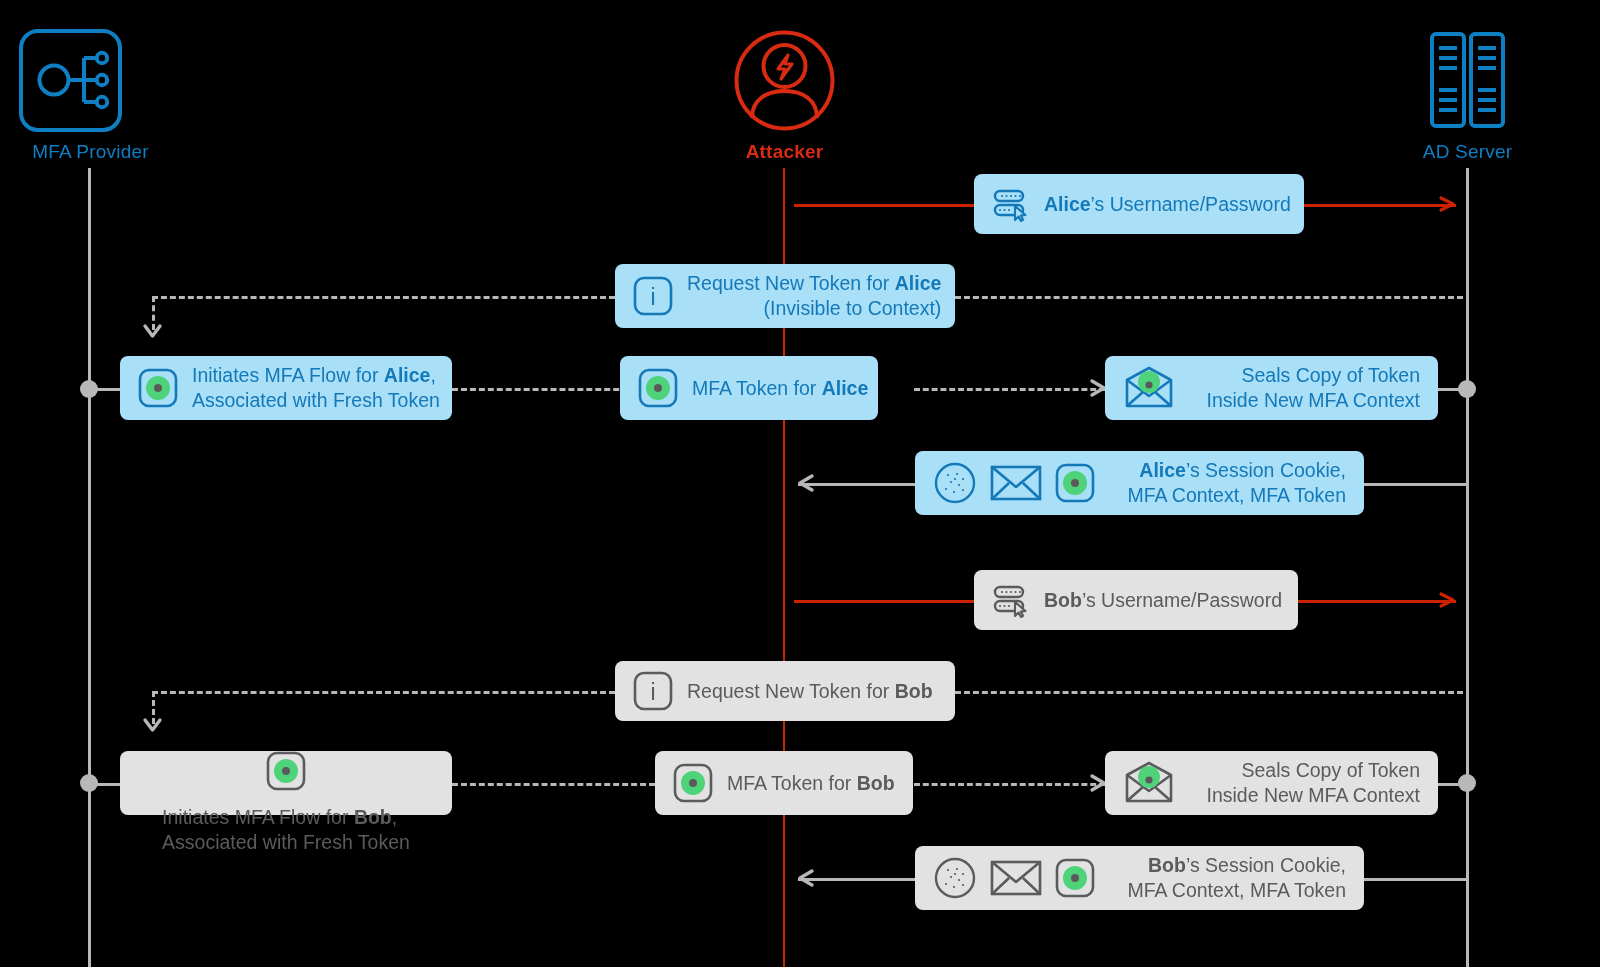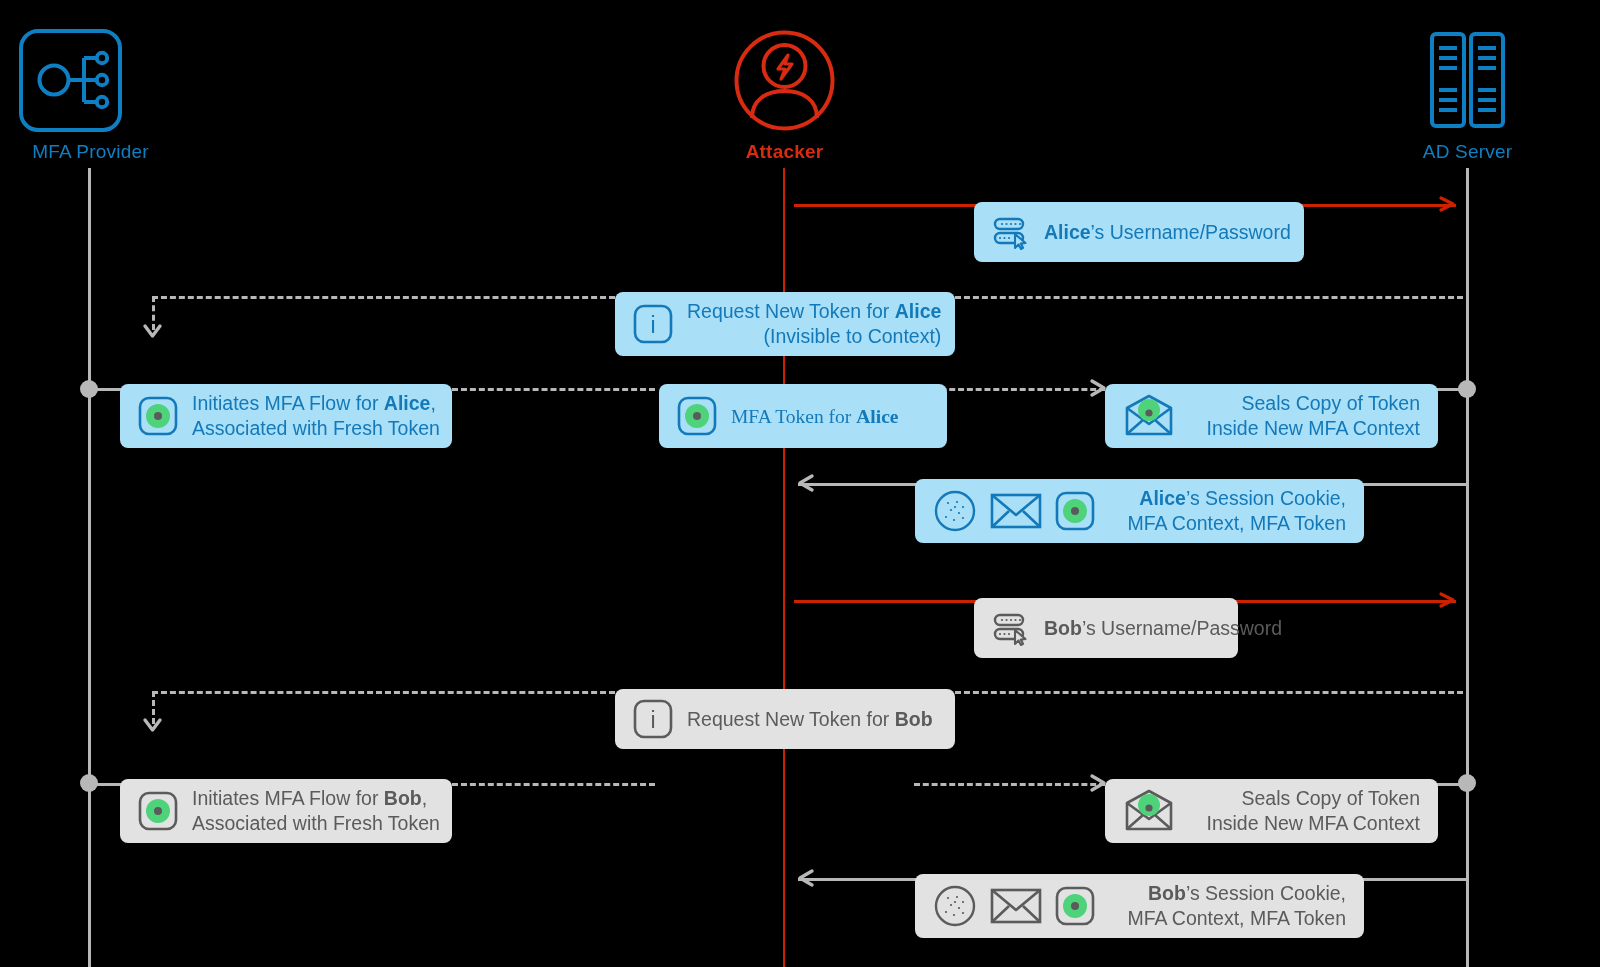--- a/index.html
+++ b/index.html
@@ -24,21 +24,21 @@
   .actor { position: absolute; text-align: center; }
   .actor-label {
     margin-top: 8px; font-size: 19px; letter-spacing: .2px; white-space: nowrap;
   }
   .actor.blue .actor-label { color: #0f7fc4; }
   .actor.red  .actor-label { color: #d82b11; font-weight: bold; }
 
   
   .msgbox {
     position: absolute; display: flex; align-items: center;
-    border-radius: 8px; padding: 0 18px; gap: 14px; margin-top: 28px;
+    border-radius: 8px; padding: 0 18px; gap: 14px;
   }
   .msgbox.blue { background: #aadff8; }
   .msgbox.grey { background: #e2e2e2; }
   .msgbox .txt {
     font-size: 19.5px; line-height: 25px; white-space: nowrap;
   }
   .msgbox.blue .txt { color: #1379b8; }
   .msgbox.grey .txt { color: #5b5b5b; }
   .msgbox .txt b { font-weight: bold; }
   .msgbox .txt.center { text-align: right; width: 100%; }
@@ -196,21 +196,21 @@
         <circle cx="20" cy="20" r="12" fill="#4fd37a"></circle>
         <circle cx="20" cy="20" r="4" fill="#5b5b5b"></circle>
       </svg>
     </span>
     <span class="txt">
       <span>Initiates MFA Flow for </span><b>Alice</b><span>,</span><br>
       <span>Associated with Fresh Token</span>
     </span>
   </div>
 
-  <div class="msgbox blue" style="left:659px; top:356px; width:288px; height:64px;font-family:Liberation Serif, serif;">
+  <div class="msgbox blue" style="left:620px; top:356px; width:258px; height:64px;">
     <span class="icons">
       <svg width="40" height="40" viewBox="0 0 40 40">
         <rect x="2" y="2" width="36" height="36" rx="9" ry="9" fill="none" stroke="#1379b8" stroke-width="2.6"></rect>
         <circle cx="20" cy="20" r="12" fill="#4fd37a"></circle>
         <circle cx="20" cy="20" r="4" fill="#5b5b5b"></circle>
       </svg>
     </span>
     <span class="txt"><span>MFA Token for </span><b>Alice</b></span>
   </div>
 
@@ -268,21 +268,21 @@
       <span>MFA Context, MFA Token</span>
     </span>
   </div>
 
   <div class="conn red" style="left:794px; top:600px; width:662px;">
     <div class="line"></div>
     <svg class="arrowhead" style="left:646px; top:-8px;" viewBox="0 0 16 16">
       <path d="M1 2 L13 8 L1 14" fill="none" stroke="#cc2200" stroke-width="3.2" stroke-linecap="round" stroke-linejoin="round"></path>
     </svg>
   </div>
-  <div class="msgbox grey" style="left:974px; top:570px; width:264px; height:60px;">
+  <div class="msgbox grey" style="left:974px; top:570px; width:324px; height:60px;">
     <span class="icons">
       <svg width="38" height="38" viewBox="0 0 38 38">
         <rect x="3" y="6" width="28" height="10" rx="5" ry="5" fill="none" stroke="#5b5b5b" stroke-width="2.4"></rect>
         <g fill="#5b5b5b">
             <circle cx="10" cy="11" r="1.1"></circle>
             <circle cx="14.5" cy="11" r="1.1"></circle>
             <circle cx="19" cy="11" r="1.1"></circle>
             <circle cx="23.5" cy="11" r="1.1"></circle>
             <circle cx="28" cy="11" r="1.1"></circle>
           </g>
@@ -327,34 +327,44 @@
   <div class="conn dashed" style="left:914px; top:783px; width:191px;">
     <div class="line"></div>
     <svg class="arrowhead" style="left:176px; top:-9px; width:18px; height:18px;" viewBox="0 0 18 18">
       <path d="M2 2 L14 9 L2 16" fill="none" stroke="#b8b8b8" stroke-width="3.4" stroke-linecap="round" stroke-linejoin="round"></path>
     </svg>
   </div>
   <div class="conn" style="left:1437px; top:783px; width:30px;">
       <div class="line"></div>
     </div>
 
-  <div class="msgbox grey" style="left:120px; top:751px; width:332px; height:64px;">
+  <div class="msgbox grey" style="left:120px; top:751px; width:332px; height:64px;flex-direction:column;">
     <span class="icons">
       <svg width="40" height="40" viewBox="0 0 40 40">
         <rect x="2" y="2" width="36" height="36" rx="9" ry="9" fill="none" stroke="#5b5b5b" stroke-width="2.6"></rect>
         <circle cx="20" cy="20" r="12" fill="#4fd37a"></circle>
         <circle cx="20" cy="20" r="4" fill="#5b5b5b"></circle>
       </svg>
     </span>
     <span class="txt">
       <span>Initiates MFA Flow for </span><b>Bob</b><span>,</span><br>
       <span>Associated with Fresh Token</span>
     </span>
   </div>
 
+  <div class="msgbox grey" style="left:655px; top:751px; width:258px; height:64px;">
+    <span class="icons">
+      <svg width="40" height="40" viewBox="0 0 40 40">
+        <rect x="2" y="2" width="36" height="36" rx="9" ry="9" fill="none" stroke="#5b5b5b" stroke-width="2.6"></rect>
+        <circle cx="20" cy="20" r="12" fill="#4fd37a"></circle>
+        <circle cx="20" cy="20" r="4" fill="#5b5b5b"></circle>
+      </svg>
+    </span>
+    <span class="txt"><span>MFA Token for </span><b>Bob</b></span>
+  </div>
 
   <div class="msgbox grey" style="left:1105px; top:751px; width:333px; height:64px;">
     <span class="icons">
       <svg width="52" height="44" viewBox="0 0 52 44">
         <path d="M4 14 L4 40 L48 40 L48 14 L26 2 Z" fill="none" stroke="#5b5b5b" stroke-width="2.6" stroke-linejoin="round"></path>
         <path d="M4 14 L26 30 L48 14" fill="none" stroke="#5b5b5b" stroke-width="2.6" stroke-linejoin="round"></path>
         <path d="M4 40 L20 26 M48 40 L32 26" fill="none" stroke="#5b5b5b" stroke-width="2.6"></path>
         <circle cx="26" cy="16" r="11" fill="#4fd37a"></circle>
         <circle cx="26" cy="19" r="3.6" fill="#5b5b5b"></circle>
       </svg>

